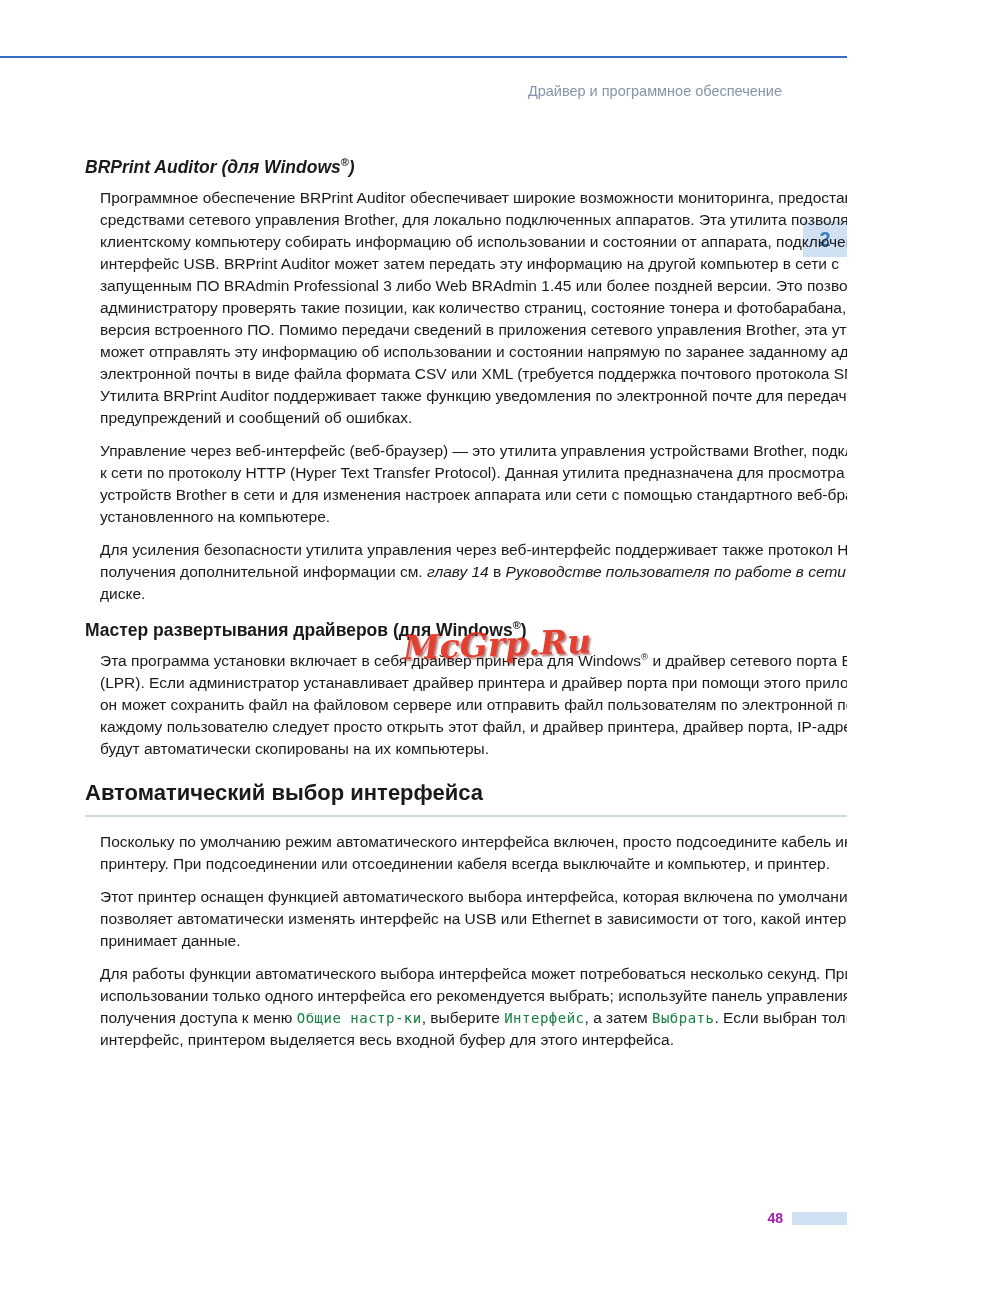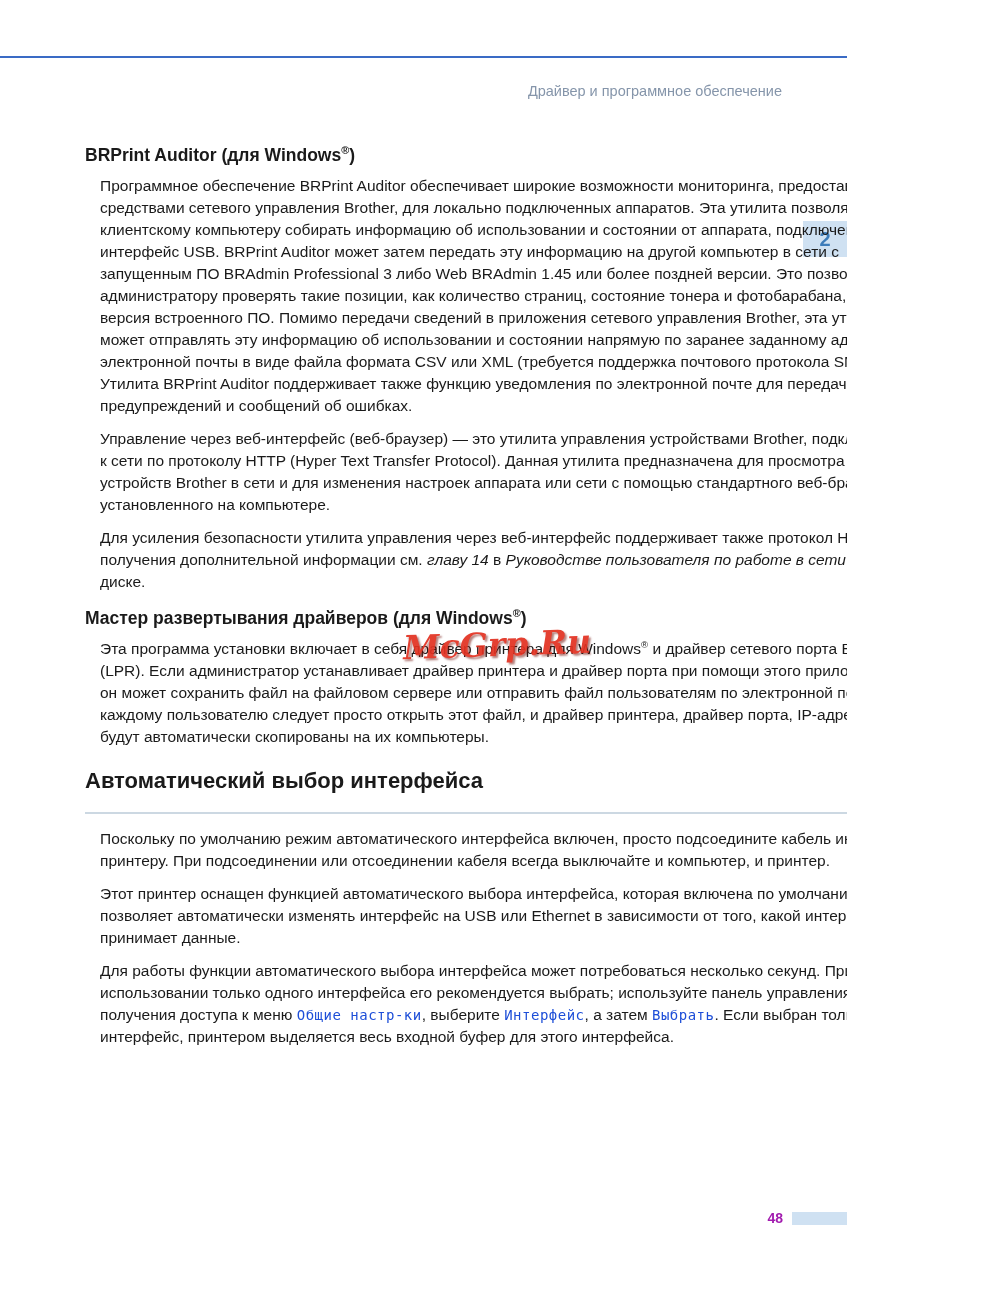--- a/index.html
+++ b/index.html
@@ -46,35 +46,35 @@
     margin: 0 0 11px 15px;
     font-size: 15.5px;
     line-height: 22px;
   }
   .h-sub {
     margin: 14px 0 9px 0;
     font-size: 17.5px;
     font-weight: bold;
     line-height: 22px;
   }
-  .h-sub.first { margin-top: 0; }
+  .h-sub.first { margin-top: 12px; font-style: italic; }
   .h-main {
     margin: 20px 0 14px 0;
-    padding-bottom: 18px;
+    padding-bottom: 9px;
     font-size: 22px;
     font-weight: bold;
     line-height: 26px;
     border-bottom: 2px solid #ccd8e2;
   }
   sup { font-size: 0.62em; line-height: 0; vertical-align: super; }
   .run-i { font-style: italic; }
   .run-mono {
     font-family: "DejaVu Sans Mono", monospace;
     font-size: 14px;
-    color: #1d4ed8;
+    color: #15803d;
     letter-spacing: 0.5px;
   }
   .watermark {
     position: absolute;
     left: 403px; top: 625px;
     font-family: "DejaVu Serif", serif;
     font-size: 33px;
     font-weight: bold;
     font-style: italic;
     color: #e23222;

